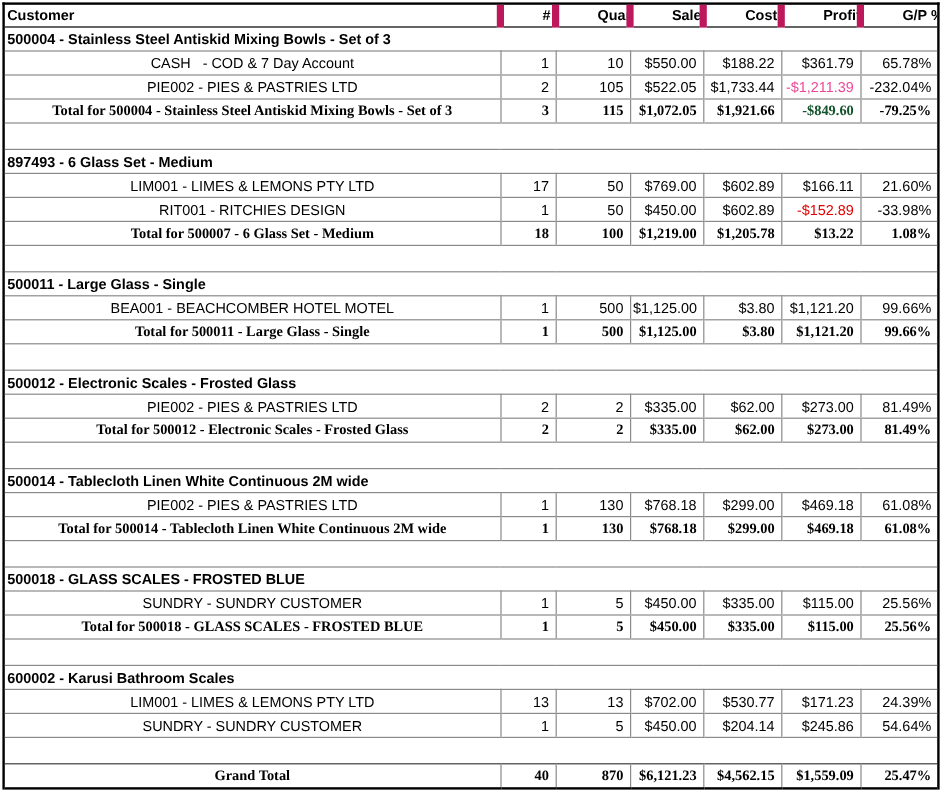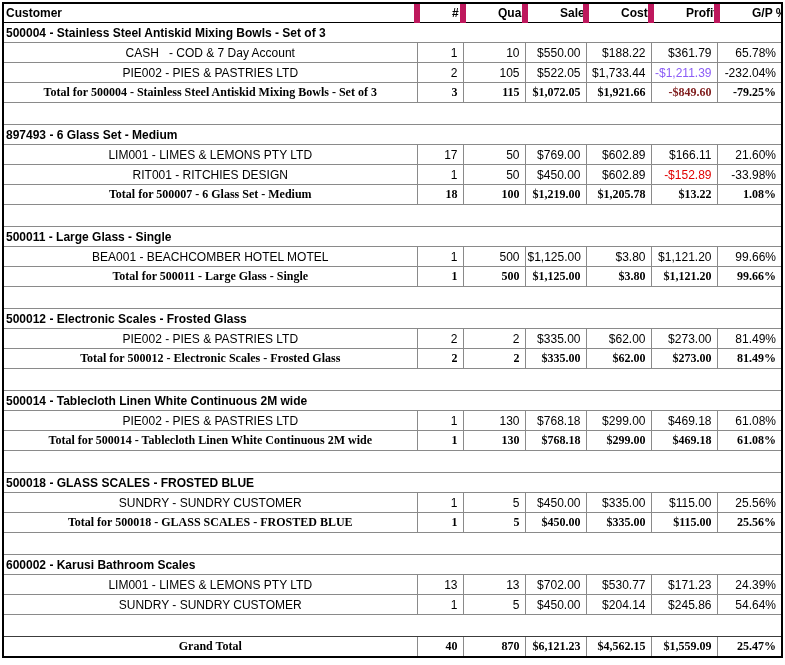--- a/index.html
+++ b/index.html
@@ -100,30 +100,30 @@
           <td class="num">$188.22</td>
           <td class="num">$361.79</td>
           <td class="num">65.78%</td>
         </tr>
         <tr class="detail">
           <td class="cust">PIE002 - PIES &amp; PASTRIES LTD</td>
           <td class="num">2</td>
           <td class="num">105</td>
           <td class="num">$522.05</td>
           <td class="num">$1,733.44</td>
-          <td class="num neg" style="color: #8b5cf6;">-$1,211.39</td>
+          <td class="num neg" style="color: #ec4899;">-$1,211.39</td>
           <td class="num">-232.04%</td>
         </tr>
         <tr class="total">
           <td class="cust">Total for 500004 - Stainless Steel Antiskid Mixing Bowls - Set of 3</td>
           <td class="num">3</td>
           <td class="num">115</td>
           <td class="num">$1,072.05</td>
           <td class="num">$1,921.66</td>
-          <td class="num neg" style="color: #7f1d1d;">-$849.60</td>
+          <td class="num neg" style="color: #14532d;">-$849.60</td>
           <td class="num">-79.25%</td>
         </tr>
         <tr class="spacer">
           <td colspan="7"></td>
         </tr>
         <tr class="group">
           <td colspan="7">897493 - 6 Glass Set - Medium</td>
         </tr>
         <tr class="detail">
           <td class="cust">LIM001 - LIMES &amp; LEMONS PTY LTD</td>

